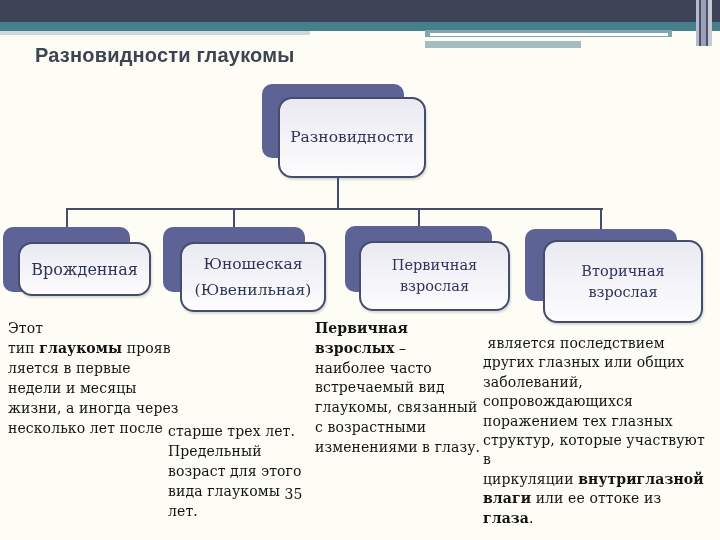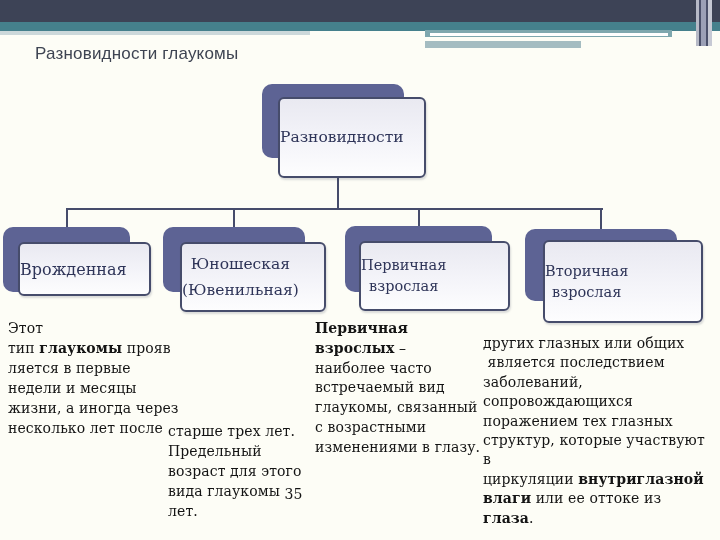--- a/index.html
+++ b/index.html
@@ -16,28 +16,28 @@
   .deco-white-line{position:absolute;left:430px;top:33px;width:238px;height:3px;background:#ffffff;}
   .deco-strip-b{position:absolute;left:425px;top:41px;width:156px;height:7px;background:#a4bcc1;}
   .deco-vstripes{
     position:absolute;left:696px;top:0;width:16px;height:46px;
     background:linear-gradient(90deg,#b7bac7 0 3px,#4a506a 3px 5px,#9ba0b6 5px 10px,#4a506a 10px 12px,#c6c9d4 12px 16px);
   }
   
   .title{
     position:absolute;left:35px;top:44px;margin:0;
     font-family:"Liberation Sans",sans-serif;
-    font-size:17px;font-weight:400;color:#3e4452;letter-spacing:.2px;
+    font-size:20px;font-weight:700;color:#3e4452;letter-spacing:.2px;
   }
   
   .back{position:absolute;background:#5d6394;border-radius:10px;}
   .front{
-    position:absolute;border:2px solid #464c6b;border-radius:6px;
+    position:absolute;border:2px solid #464c6b;border-radius:14px;
     background:linear-gradient(180deg,#e9e9f1 0%,#f4f4f9 55%,#fdfdfe 100%);
-    display:flex;align-items:center;text-align:center;
+    display:flex;align-items:center;justify-content:center;text-align:center;
     box-sizing:border-box;box-shadow:1px 2px 2px rgba(60,64,90,.18);
   }
   .node-label{
     color:#2e3458;white-space:pre-line;line-height:21px;font-size:15.5px;
   }
   .n1 .node-label{font-size:16px;}
   .n2 .node-label{font-size:15.5px;line-height:26px;}
   .n3 .node-label,.n4 .node-label{font-size:14.5px;line-height:21px;}
   
   .cline{position:absolute;background:#464c6b;}
@@ -119,22 +119,22 @@
   <div class="txtcol c3">
       <div class="line"><span class="b">Первичная</span></div>
       <div class="line"><span class="b">взрослых</span><span> –</span></div>
       <div class="line"><span>наиболее часто</span></div>
       <div class="line"><span>встречаемый вид</span></div>
       <div class="line"><span>глаукомы, связанный</span></div>
       <div class="line"><span>с возрастными</span></div>
       <div class="line"><span>изменениями в глазу.</span></div>
     </div>
   <div class="txtcol c4">
+      <div class="line"><span> является последствием</span></div>
       <div class="line"><span>других глазных или общих</span></div>
-      <div class="line"><span> является последствием</span></div>
       <div class="line"><span>заболеваний,</span></div>
       <div class="line"><span>сопровождающихся</span></div>
       <div class="line"><span>поражением тех глазных</span></div>
       <div class="line"><span>структур, которые участвуют</span></div>
       <div class="line"><span>в</span></div>
       <div class="line"><span>циркуляции </span><span class="b">внутриглазной</span></div>
       <div class="line"><span class="b">влаги</span><span> или ее оттоке из</span></div>
       <div class="line"><span class="b">глаза</span><span>.</span></div>
     </div>
 

